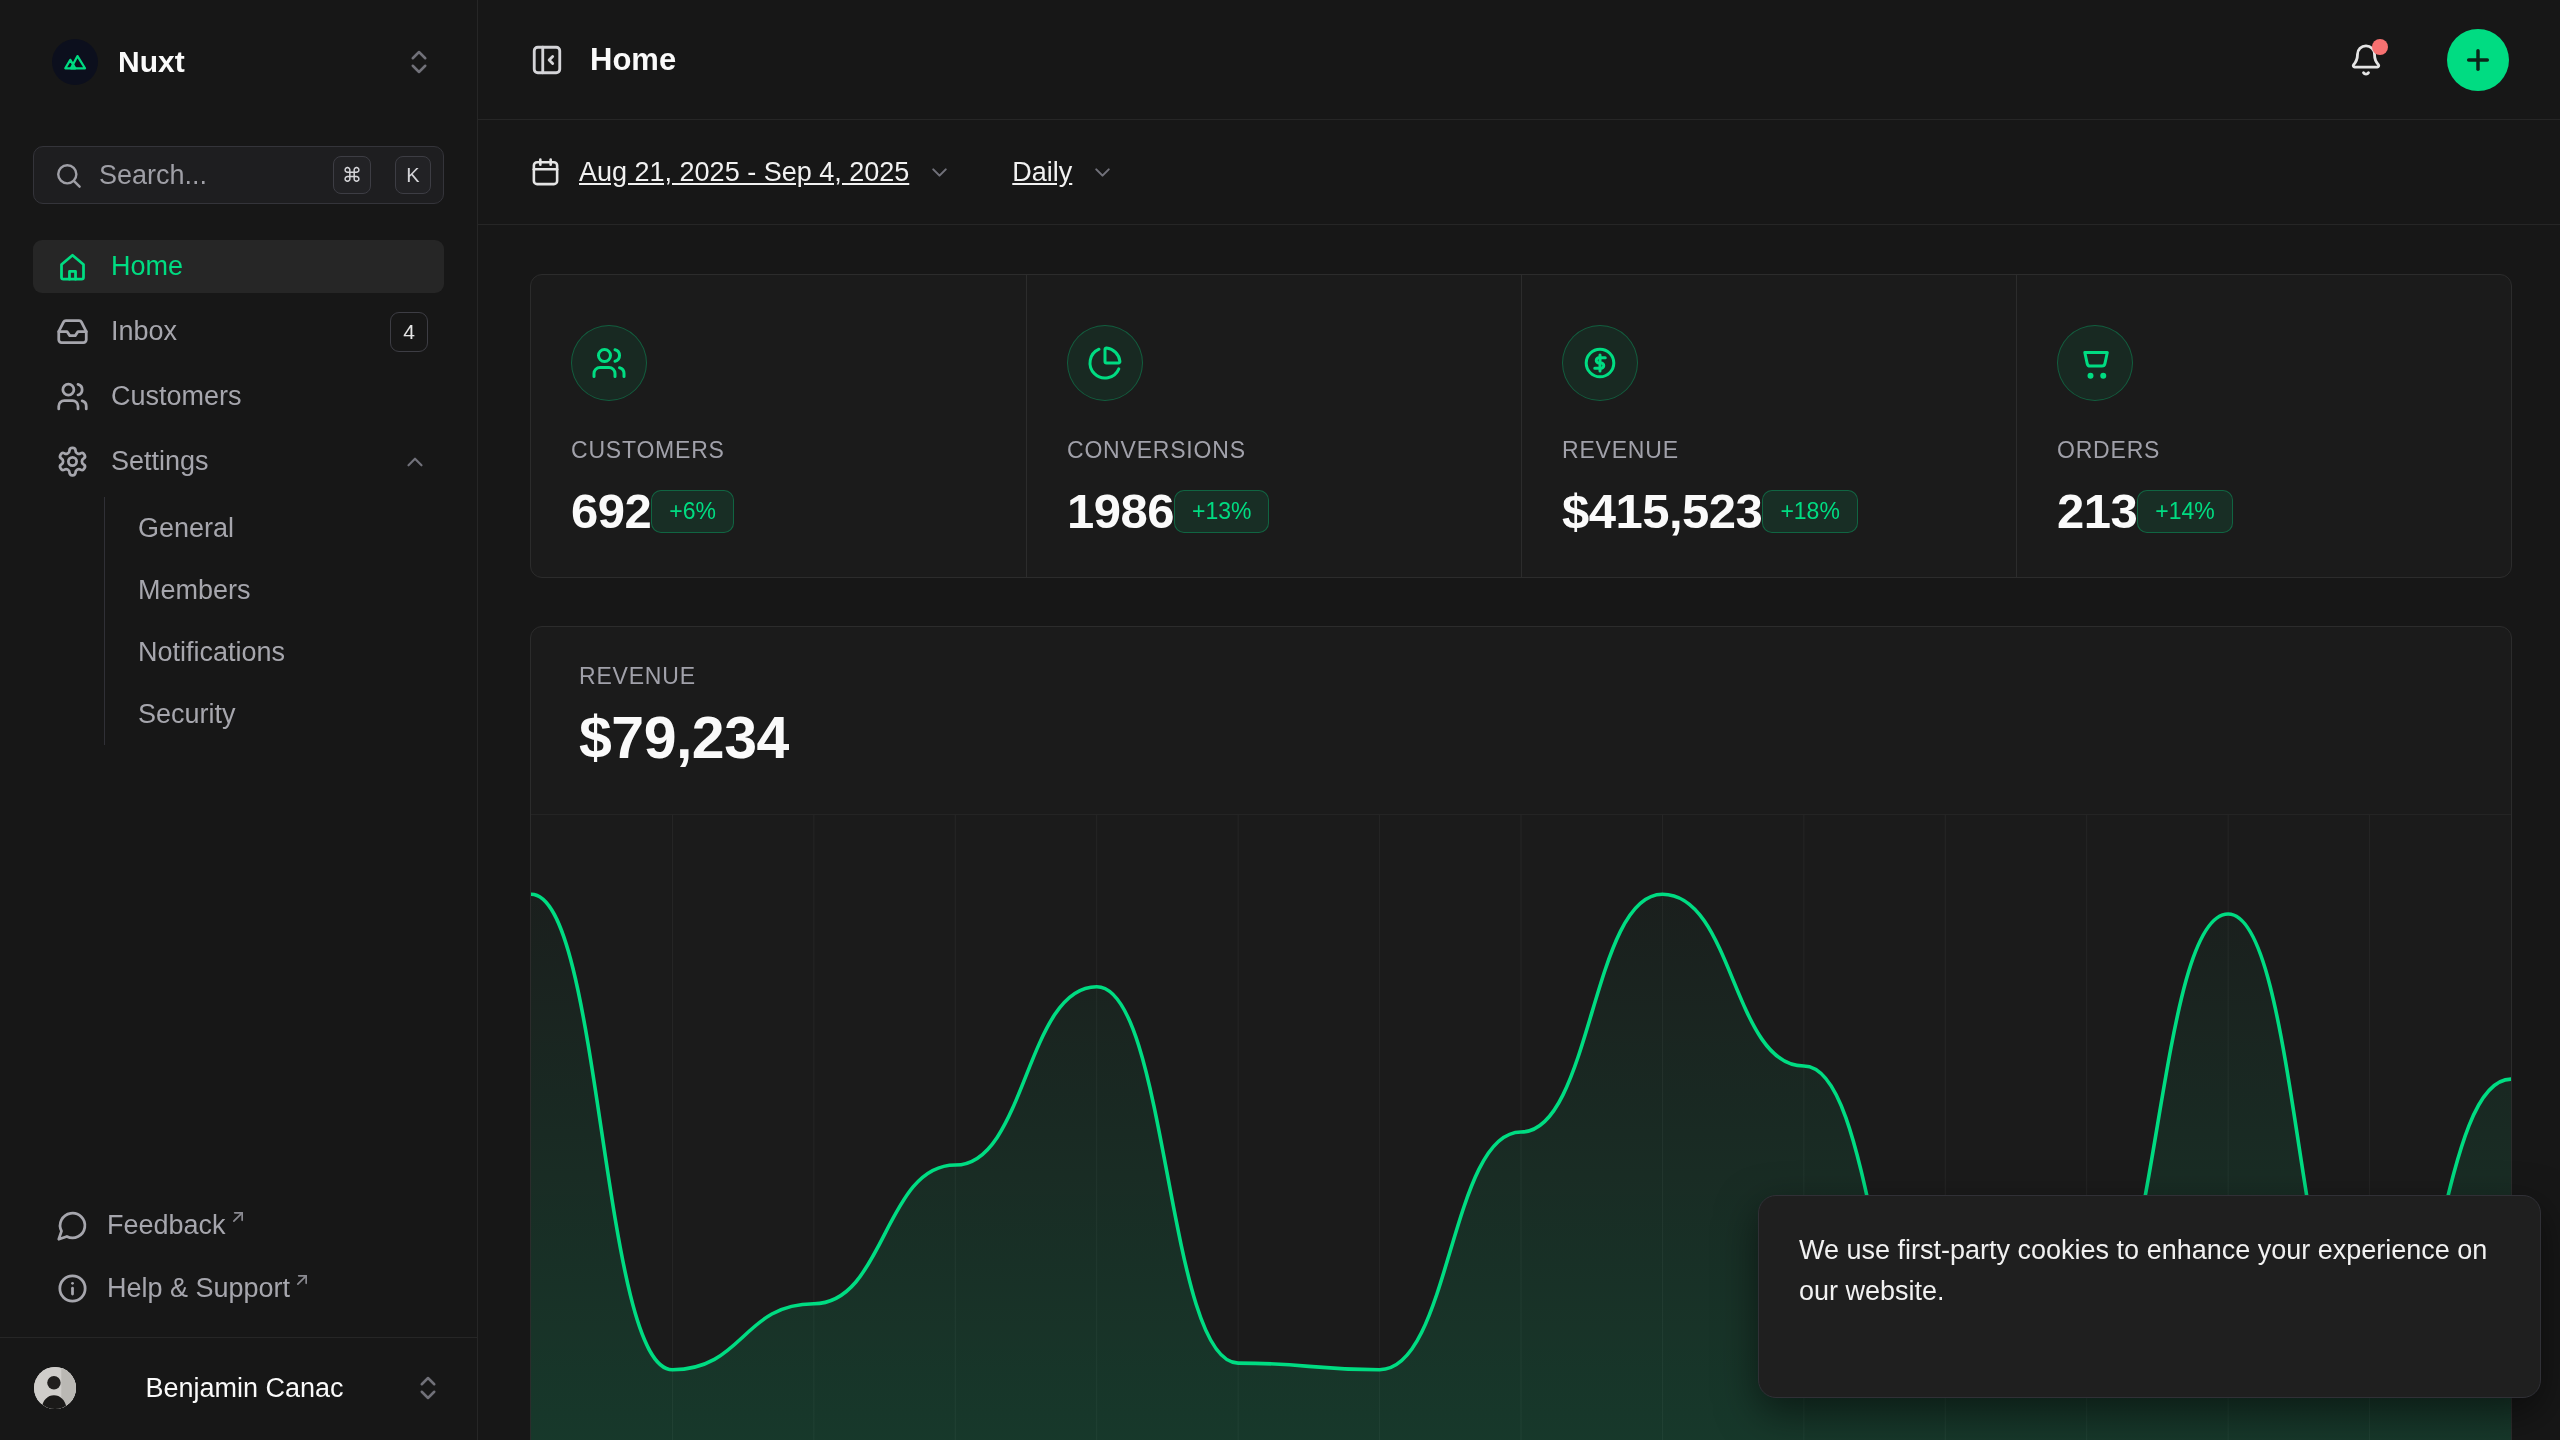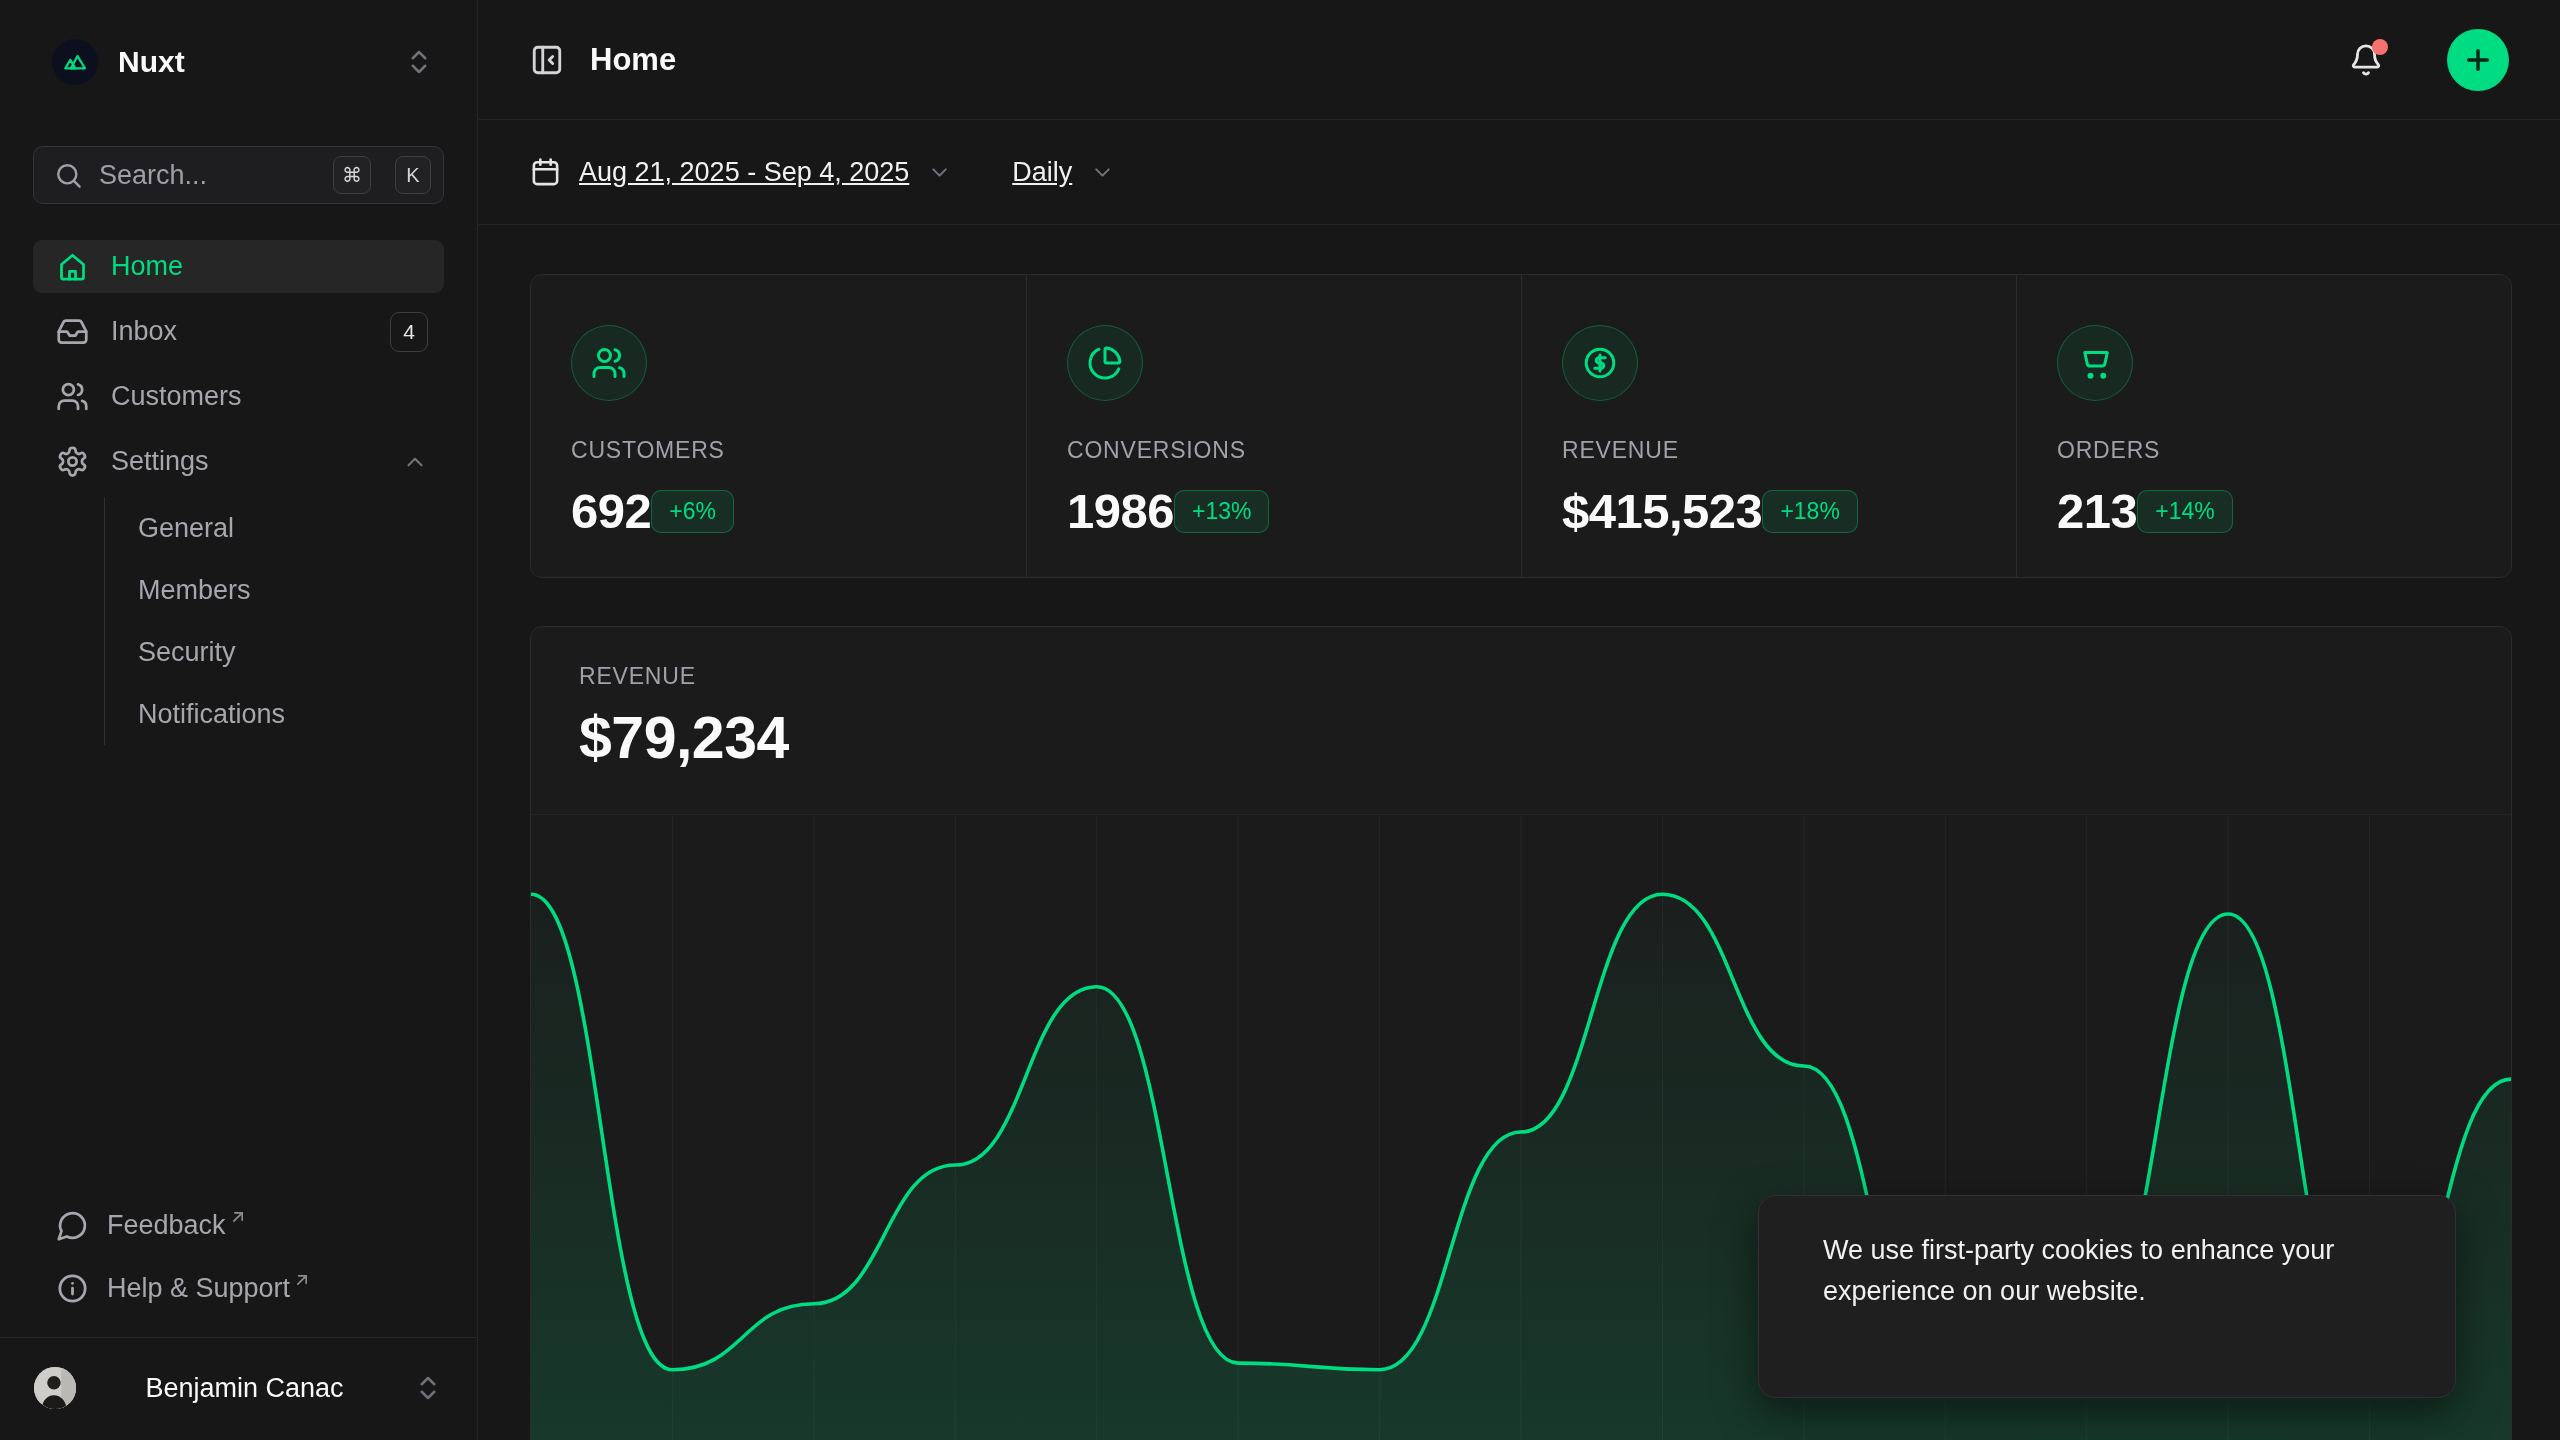--- a/index.html
+++ b/index.html
@@ -90,24 +90,24 @@
 
   .chart-card { margin-top:48px; height:885px; background:#1b1b1b; border:1px solid #2c2c2c;
     border-radius:12px; overflow:hidden; display:flex; flex-direction:column; }
   .chart-head { padding:36px 48px 0 48px; }
   .chart-sub { font-size:23px; letter-spacing:0.8px; color:#a1a1aa; font-weight:500; }
   .chart-big { margin-top:14px; font-size:59px; font-weight:700; color:#fafafa; letter-spacing:-0.5px; }
   .chart-wrap { margin-top:42px; flex:1; border-top:1px solid #242424; }
   .chart-wrap svg { display:block; width:100%; height:700px; }
 
   
-  .cookie-banner { position:absolute; left:1758px; top:1195px; width:698px; height:203px;
+  .cookie-banner { position:absolute; left:1758px; top:1195px; width:783px; height:203px;
     background:#1f1f1f; border:1px solid #30303>6; border-radius:18px; z-index:20;
     border:1px solid #303036; box-shadow:0 14px 40px rgba(0,0,0,0.5);
-    padding:34px 64px; }
+    padding:34px 40px; }
   .cookie-text { font-size:27px; line-height:41px; color:#f1f1f1; }
   .cookie-actions { margin-top:22px; display:flex; align-items:center; gap:44px; }
   .cookie-accept { height:46px; padding:0 24px; border-radius:23px; border:1px solid #4b4b52;
     background:transparent; color:#fafafa; font-size:24px; font-family:inherit; cursor:pointer; }
   .cookie-optout { background:none; border:none; color:#ececec; font-size:24px;
     font-family:inherit; cursor:pointer; padding:0; }
 
   .icon { flex:none; display:block; }
 </style>
 </head>
@@ -191,22 +191,22 @@
             <svg class="icon" width="26" height="26" viewBox="0 0 24 24" fill="none" stroke="currentColor" stroke-width="2" stroke-linecap="round" stroke-linejoin="round">
                 <path d="m18 15-6-6-6 6"></path>
               </svg>
           </span>
         </div>
       </nav>
 
       <div class="sub-nav">
         <div class="sub-item">General</div>
         <div class="sub-item">Members</div>
+        <div class="sub-item">Notifications</div>
         <div class="sub-item">Security</div>
-        <div class="sub-item">Notifications</div>
       </div>
     </div>
 
     <div class="side-spacer"></div>
 
     <div class="side-pad side-footer">
       <div class="foot-item">
         <span class="foot-inner">
           <span style="display:flex;">
             <svg class="icon" width="33" height="33" viewBox="0 0 24 24" fill="none" stroke="currentColor" stroke-width="2" stroke-linecap="round" stroke-linejoin="round">

